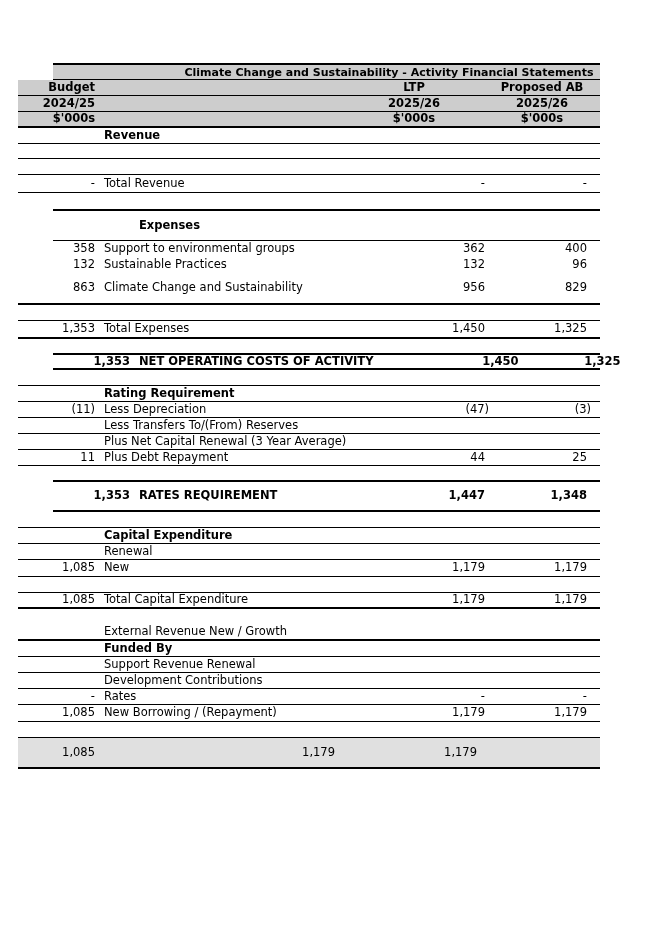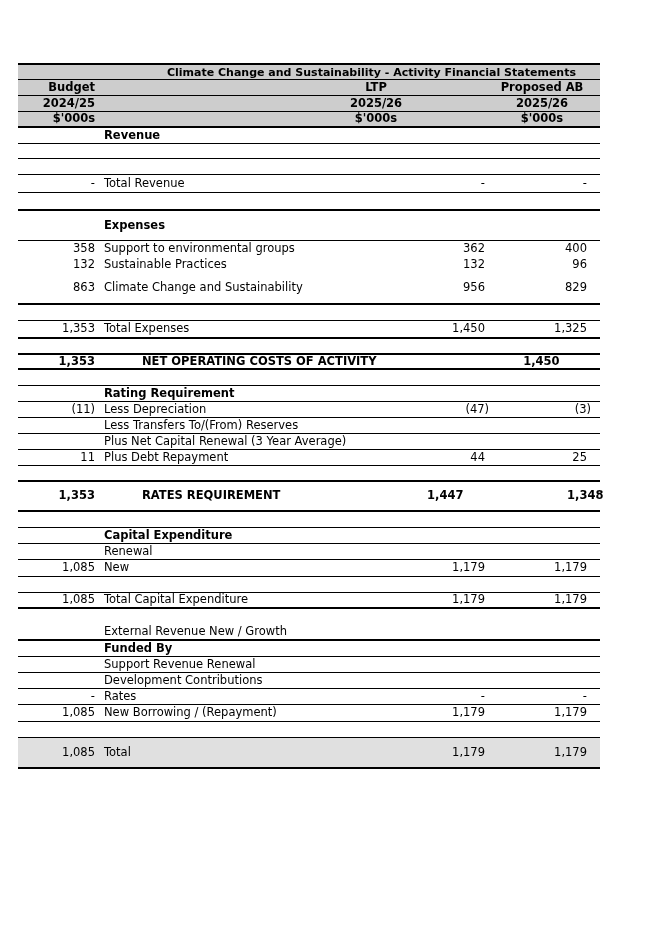--- a/index.html
+++ b/index.html
@@ -14,25 +14,25 @@
   .spacer{box-sizing:border-box;}
   .c{box-sizing:border-box;white-space:nowrap;overflow:visible;line-height:1;}
   .num{text-align:right;padding-right:3px;}
   .lbl{padding-left:6px;}
   .v3{text-align:right;padding-right:5px;}
   .v4{text-align:right;padding-right:13px;}
   .h3{text-align:center;padding-right:2px;}
   .h4{text-align:center;padding-right:6px;}
   .paren3{padding-right:1px;}
   .paren4{padding-right:9px;}
-  .bold{font-weight:bold;gap:38px;}
+  .bold{font-weight:bold;}
   .gray{background:#cdcdcd;}
   .ltgray{background:#e0e0e0;}
   .bt1{border-top:1px solid #000;}
-  .bt2{border-top:2px solid #000;}
+  .bt2{border-top:2px solid #000;margin-left:35px;}
   .bb1{border-bottom:1px solid #000;}
   .bb2{border-bottom:2px solid #000;}
   .h14{height:14px}.h15{height:15px}.h16{height:16px}.h17{height:17px}.h18{height:32px}.h19{height:19px}
   .title-cell{grid-column:1 / -1;text-align:center;padding-left:125px;font-weight:bold;font-size:11px;}
 </style>
 </head>
 <body>
 
 <div class="sheet">
   <div class="fin-table">
@@ -215,19 +215,18 @@
     </div>
     <div class="row bb1 h17">
       <div class="c num">1,085</div>
       <div class="c lbl">New Borrowing / (Repayment)</div>
       <div class="c v3">1,179</div>
       <div class="c v4">1,179</div>
     </div>
     <div class="spacer h15"></div>
     <div class="row ltgray bt1 bb2 h18">
       <div class="c num">1,085</div>
-      <div class="c lbl">Total</div>
       <div class="c v3">1,179</div>
       <div class="c v4">1,179</div>
     </div>
 
   </div>
 </div>
 
 </body></html>

